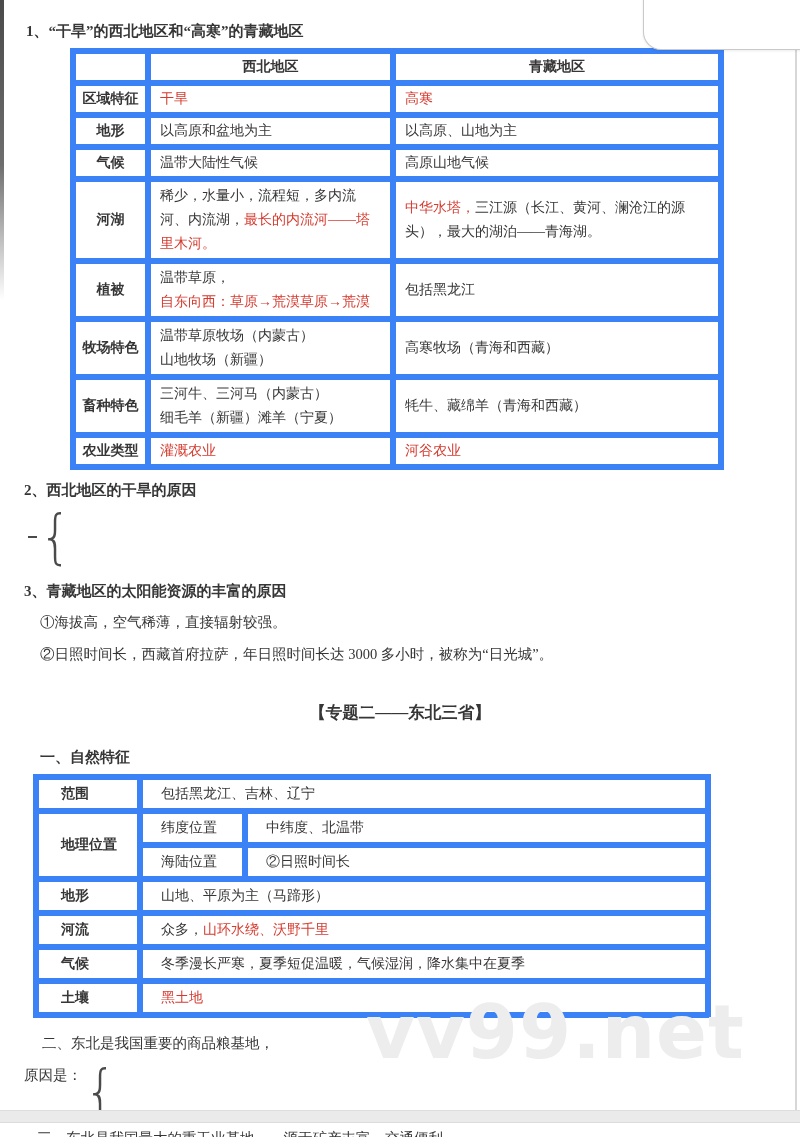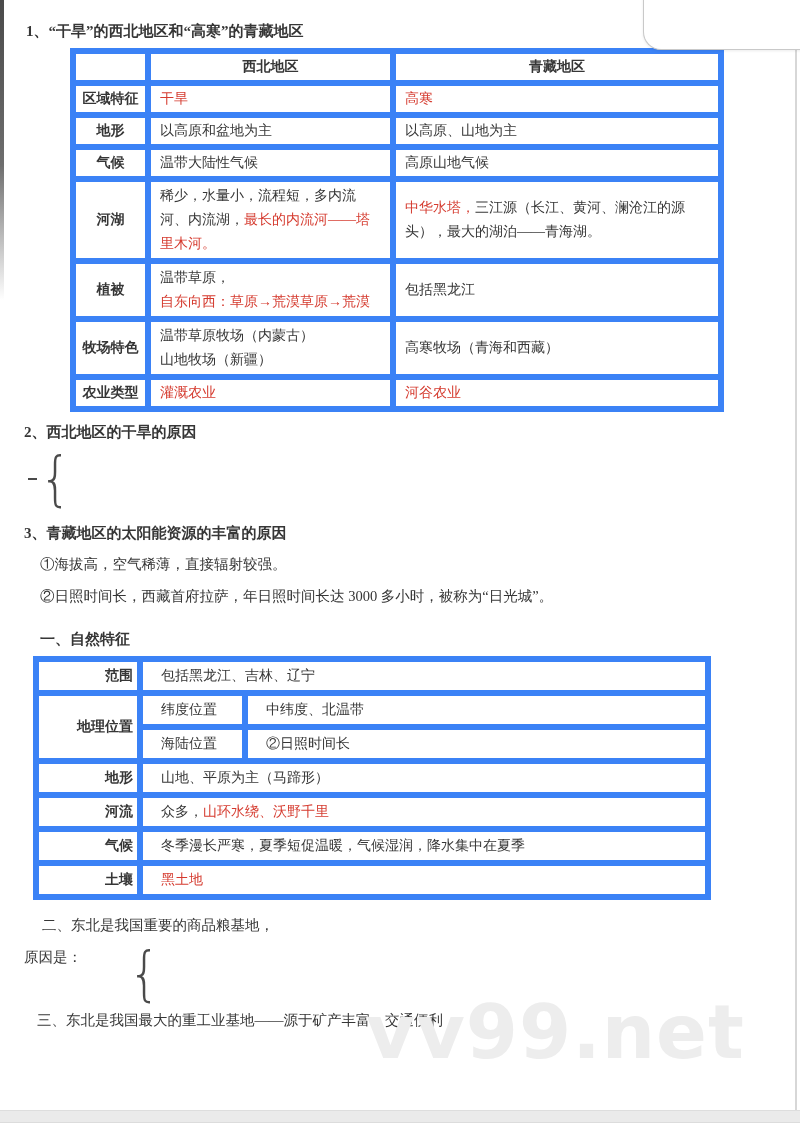--- a/index.html
+++ b/index.html
@@ -63,42 +63,42 @@
   .brace {
     font-family: "DejaVu Sans", sans-serif;
     font-weight: 200; color: #4a4a4a;
     transform: scaleX(0.85);
     line-height: 1;
   }
   .brace-lg { font-size: 58px; }
   .brace-lines { display: flex; flex-direction: column; gap: 9px; margin-left: 8px; }
   .brace-lines .plain-line { line-height: 18px; }
 
-  .reason-block { margin: 10px 0 0 24px; display: flex; align-items: center; gap: 44px; }
+  .reason-block { margin: 10px 0 0 24px; display: flex; align-items: center; }
   .reason-label { font-size: 14.5px; align-self: flex-start; margin-top: 3px; }
   .reason-lines { display: flex; flex-direction: column; gap: 13px; margin-left: 6px; }
 
   
   table { border-collapse: collapse; table-layout: fixed; }
   td, th { border: 6px solid #3b82f6; font-size: 14px; vertical-align: middle; }
 
   .t1 { margin: 7px 0 0 70px; width: 648px; }
   .t1 col.c-label { width: 75px; }
   .t1 col.c-west  { width: 245px; }
   .t1 col.c-tibet { width: 328px; }
   .t1 th { font-weight: bold; text-align: center; padding: 4px 4px; height: 28px; }
   .t1 td { padding: 2px 9px; }
   .t1 .line { line-height: 24px; }
   .t1 tr.single td, .t1 tr.single th { height: 27px; }
 
   .t2 { margin: 7px 0 0 33px; width: 672px; }
   .t2 col.c-label { width: 104px; }
   .t2 col.c-sub   { width: 105px; }
   .t2 col.c-val   { width: 463px; }
-  .t2 th { font-weight: bold; text-align: right; padding: 4px 4px 4px 22px; height: 28px; }
+  .t2 th { font-weight: bold; text-align: left; padding: 4px 4px 4px 22px; height: 28px; }
   .t2 td { padding: 4px 4px 4px 18px; height: 28px; line-height: 20px; }
   .t2 td.sub-val { }
 </style>
 </head>
 <body>
 
 <div class="page">
 
   <div class="watermark">vv99.net</div>
 
@@ -149,39 +149,48 @@
       <td>包括黑龙江</td>
     </tr>
     <tr>
       <th>牧场特色</th>
       <td>
         <div class="line">温带草原牧场（内蒙古）</div>
         <div class="line">山地牧场（新疆）</div>
       </td>
       <td>高寒牧场（青海和西藏）</td>
     </tr>
+    <tr>
+      <th>畜种特色</th>
+      <td>
+        <div class="line">三河牛、三河马（内蒙古）</div>
+        <div class="line">细毛羊（新疆）滩羊（宁夏）</div>
+      </td>
+      <td>牦牛、藏绵羊（青海和西藏）</td>
+    </tr>
     <tr class="single">
       <th>农业类型</th>
       <td class="red">灌溉农业</td>
       <td class="red">河谷农业</td>
     </tr>
   </tbody>
     </table>
 
   <h2 class="sec-title" id="sec2-title">2、西北地区的干旱的原因</h2>
 
   <div class="brace-block">
     <span class="brace-dash"></span>
     <span class="brace brace-lg">{</span>
   </div>
 
   <h2 class="sec-title" id="sec3-title">3、青藏地区的太阳能资源的丰富的原因</h2>
   <p class="plain-line" id="sec3-item1">①海拔高，空气稀薄，直接辐射较强。</p>
   <p class="plain-line" id="sec3-item2">②日照时间长，西藏首府拉萨，年日照时间长达 3000 多小时，被称为“日光城”。</p>
 
+  <h2 class="topic-heading">【专题二——东北三省】</h2>
 
   <h3 class="sub1-title">一、自然特征</h3>
 
   <table class="t2">
     <colgroup>
         <col class="c-label">
         <col class="c-sub">
         <col class="c-val">
       </colgroup>
     <tbody>

